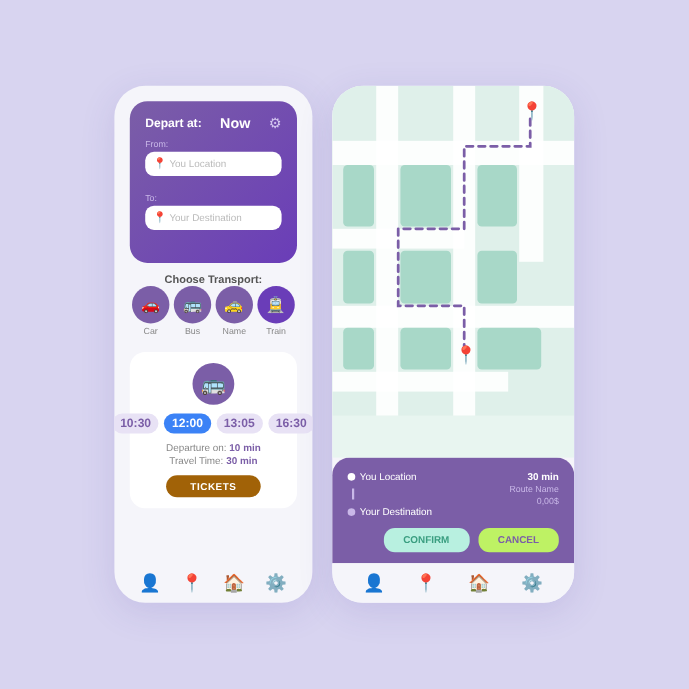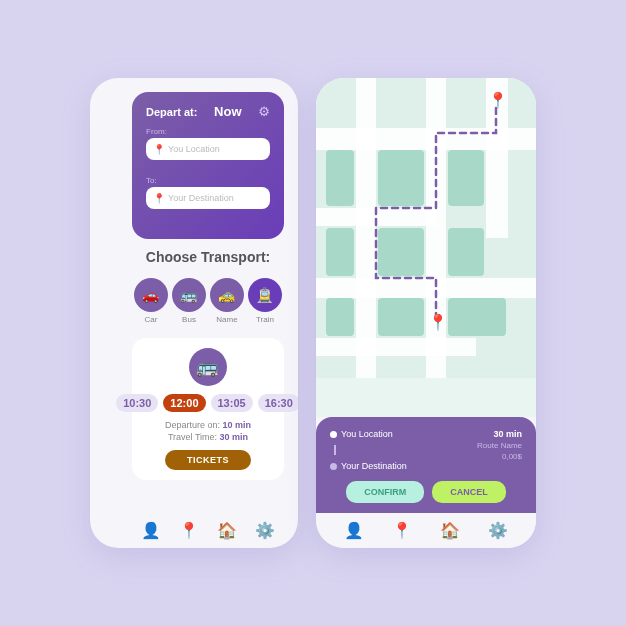--- a/index.html
+++ b/index.html
@@ -19,25 +19,24 @@
       align-items: center;
     }
     .phone {
       background: #f5f5fa;
       border-radius: 28px;
       box-shadow: 0 8px 32px rgba(80,60,160,0.13);
       overflow: hidden;
       position: relative;
     }
     .phone-left {
-      width: 208px;
+      width: 180px;
       height: 470px;
       display: flex;
       flex-direction: column;
-      padding-left: 28px;
     }
     .phone-right {
       width: 220px;
       height: 470px;
       display: flex;
       flex-direction: column;
     }
 
     
     .header-card {
@@ -90,24 +89,24 @@
       left: 7px;
       color: #7b5ea7;
       font-size: 10px;
     }
 
     
     .transport-section {
       padding: 10px 14px 0 14px;
     }
     .transport-title {
-      font-size: 14px;
+      font-size: 10px;
       color: #555;
       font-weight: 600;
-      margin-bottom: 13px;
+      margin-bottom: 0;
       text-align: center;
     }
     .transport-icons {
       display: flex;
       justify-content: space-around;
       margin-bottom: 4px;
     }
     .transport-item {
       display: flex;
       flex-direction: column;
@@ -162,21 +161,21 @@
     }
     .time-chip {
       background: #e8e2f5;
       border-radius: 10px;
       padding: 3px 7px;
       font-size: 11px;
       color: #7b5ea7;
       font-weight: 600;
     }
     .time-chip.selected {
-      background: #c2410c;
+      background: #3b82f6;
       color: #fff;
     }
     .departure-info {
       font-size: 9px;
       color: #888;
       text-align: center;
       margin-bottom: 2px;
     }
     .departure-info span {
       color: #7b5ea7;
@@ -260,21 +259,21 @@
       font-weight: 600;
     }
     .route-info-sub {
       font-size: 8px;
       color: #c9b8e8;
     }
     .action-btns {
       display: flex;
       gap: 8px;
       margin-top: 10px;
-      justify-content: center;
+      justify-content: flex-end;
     }
     .confirm-btn {
       background: #b8f0e0;
       border: none;
       border-radius: 10px;
       padding: 6px 18px;
       font-size: 9px;
       font-weight: 700;
       color: #3a9e80;
       cursor: pointer;

